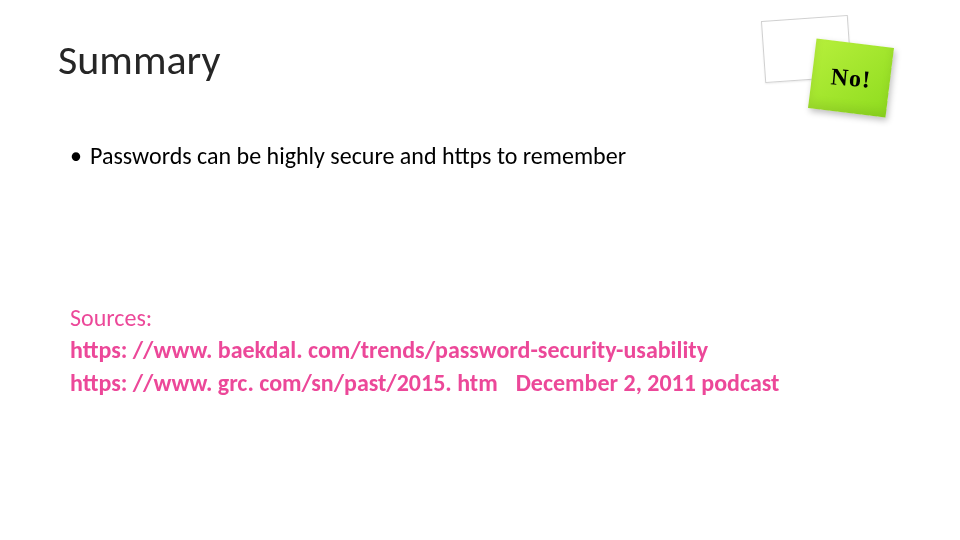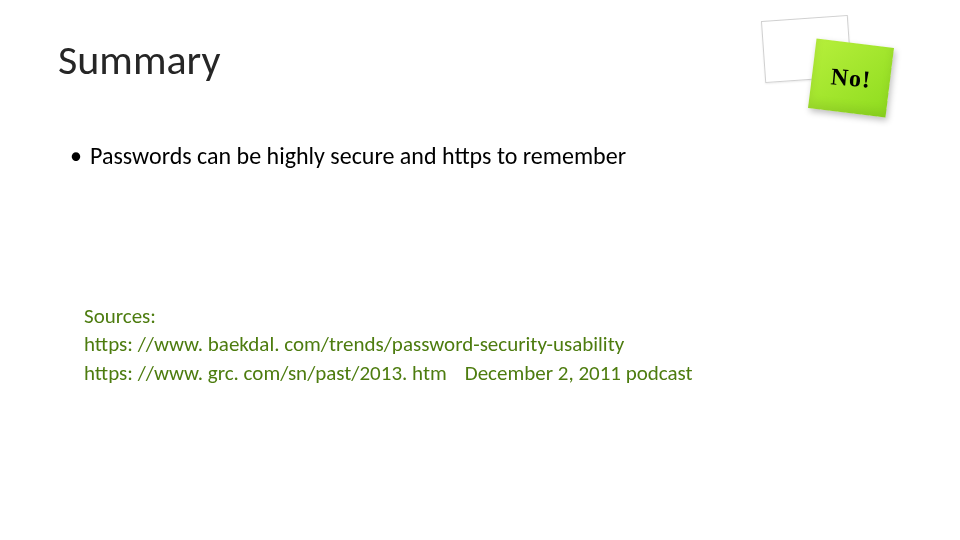--- a/index.html
+++ b/index.html
@@ -39,28 +39,29 @@
   .bullet-row {
     display: flex;
     align-items: flex-start;
   }
   .bullet-dot {
     width: 20px;
     flex: 0 0 20px;
   }
   .sources {
     position: absolute;
-    left: 84px;
+    left: 70px;
     top: 302px;
-    font-size: 21px;
-    color: #4d7c0f;
+    font-size: 24px;
+    color: #ec4899;
     line-height: 1.35;
   }
   .src-line {
     white-space: nowrap;
+    font-weight: bold;
   }
   .src-line .gap {
     display: inline-block;
     width: 18px;
   }
 
   
   .sticky-wrap {
     position: absolute;
     right: 70px;
@@ -114,21 +115,21 @@
       <span>Passwords can be highly secure and https to remember</span>
     </div>
   </div>
 
   <div class="sources">
     <div>Sources:</div>
     <div class="src-line">
       <span>https: //www. baekdal. com/trends/password-security-usability</span>
     </div>
     <div class="src-line">
-      <span>https: //www. grc. com/sn/past/2013. htm</span><span class="gap"></span><span>December 2, 2011 podcast</span>
+      <span>https: //www. grc. com/sn/past/2015. htm</span><span class="gap"></span><span>December 2, 2011 podcast</span>
     </div>
   </div>
 
   <div class="sticky-wrap">
     <div class="paper-behind"></div>
     <div class="sticky">
       <span class="sticky-text">No!</span>
     </div>
   </div>
 

